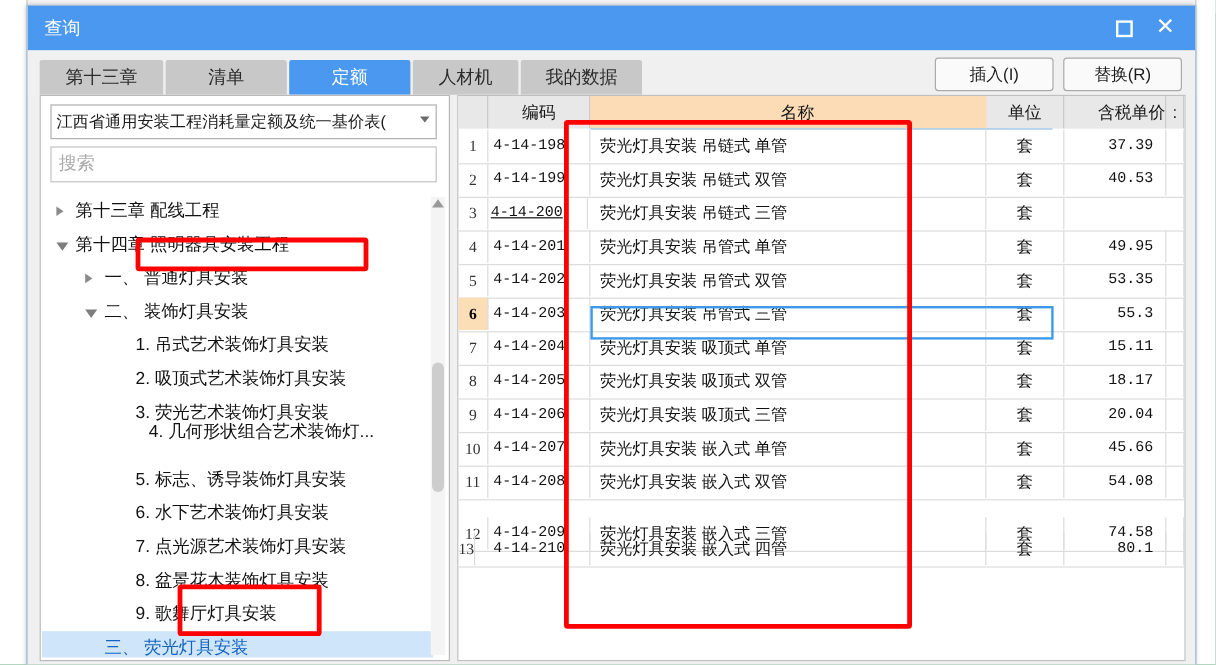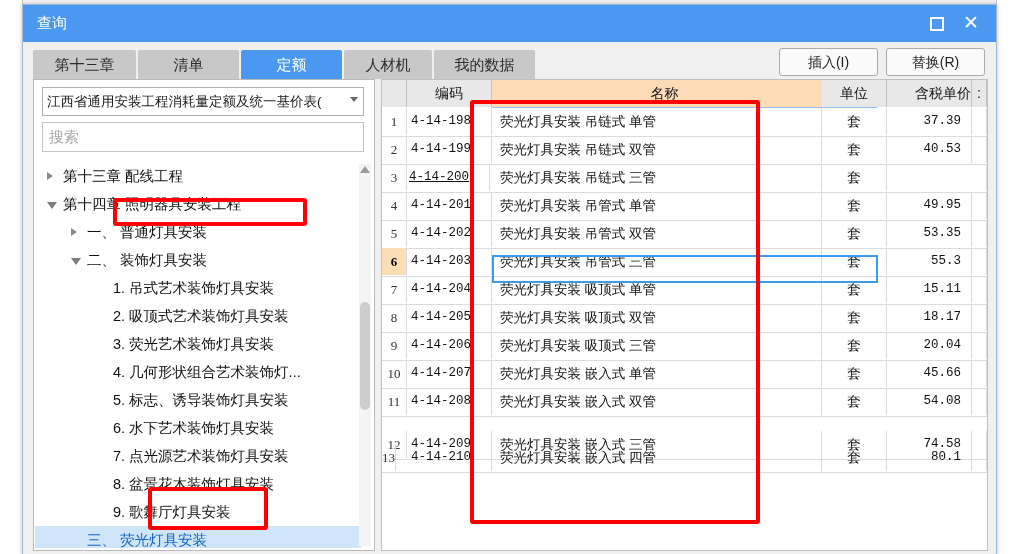--- a/index.html
+++ b/index.html
@@ -208,21 +208,21 @@
           </div>
           <div class="tnode" style="top: 112px;">
             <span class="tlabel" style="left: 78px;">1. 吊式艺术装饰灯具安装</span>
           </div>
           <div class="tnode" style="top: 140px;">
             <span class="tlabel" style="left: 78px;">2. 吸顶式艺术装饰灯具安装</span>
           </div>
           <div class="tnode" style="top: 168px;">
             <span class="tlabel" style="left: 78px;">3. 荧光艺术装饰灯具安装</span>
           </div>
-          <div class="tnode" style="top: 196px;">
+          <div class="tnode" style="top: 184px; margin-left: 11px;">
             <span class="tlabel" style="left: 78px;">4. 几何形状组合艺术装饰灯...</span>
           </div>
           <div class="tnode" style="top: 224px;">
             <span class="tlabel" style="left: 78px;">5. 标志、诱导装饰灯具安装</span>
           </div>
           <div class="tnode" style="top: 252px;">
             <span class="tlabel" style="left: 78px;">6. 水下艺术装饰灯具安装</span>
           </div>
           <div class="tnode" style="top: 280px;">
             <span class="tlabel" style="left: 78px;">7. 点光源艺术装饰灯具安装</span>

